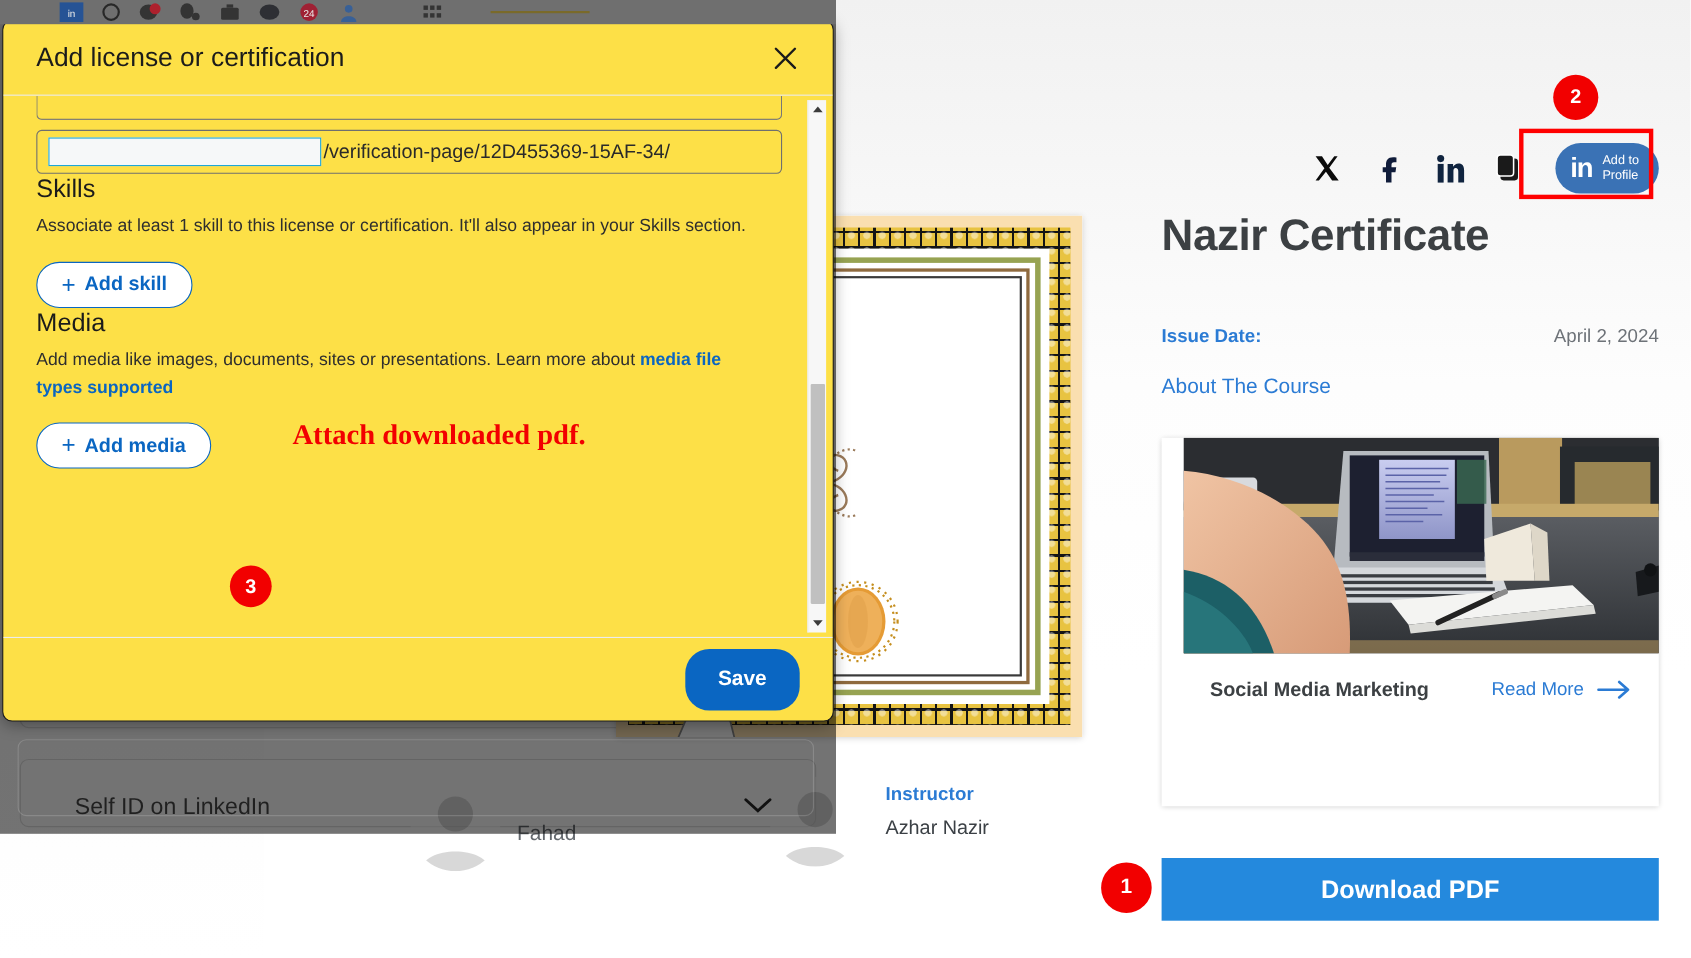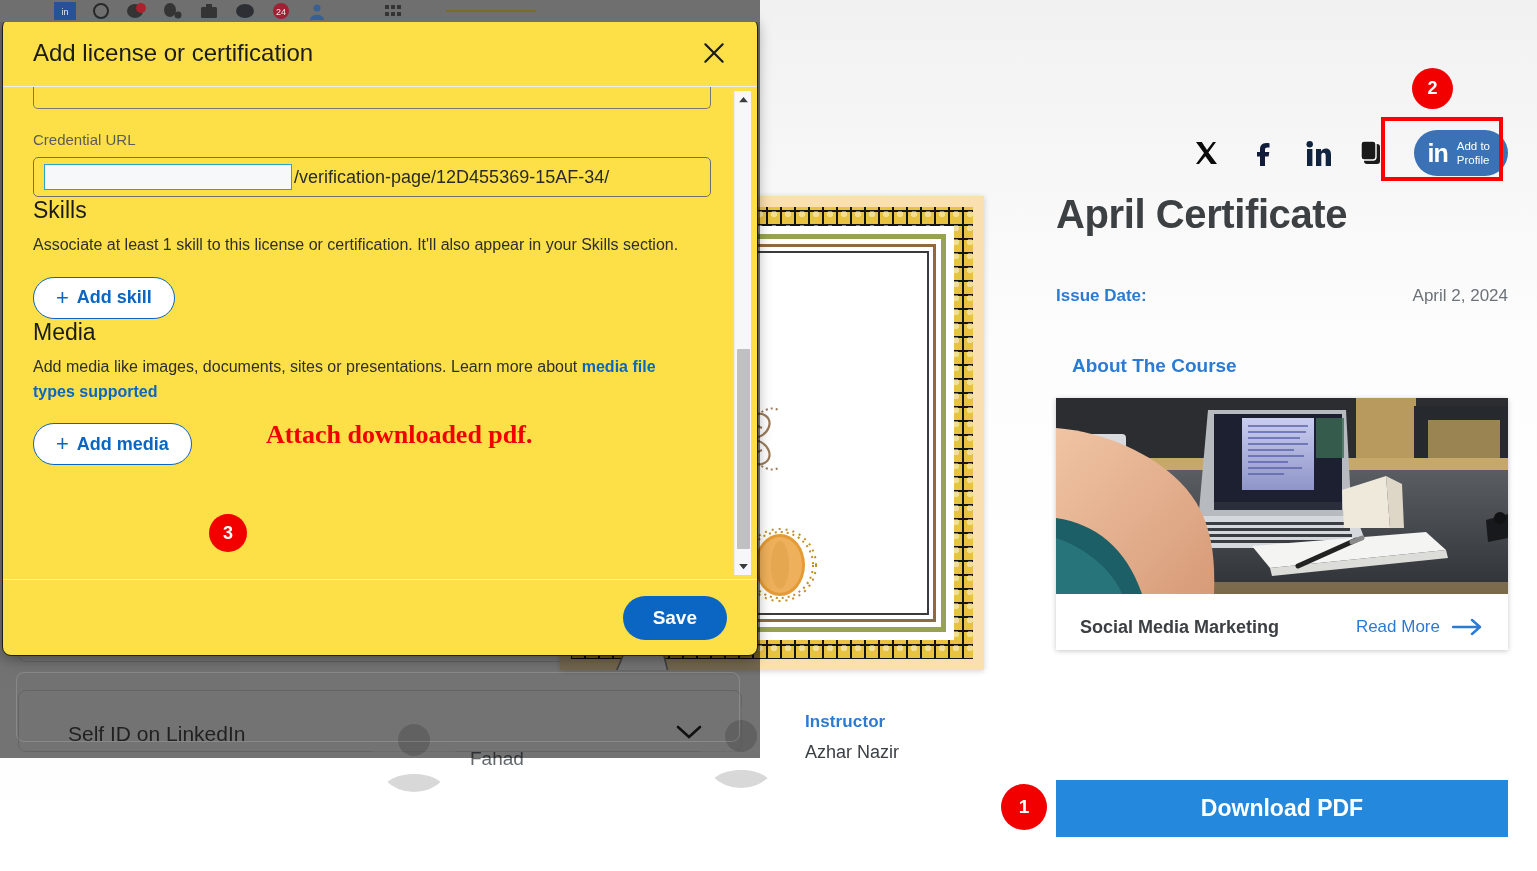--- a/index.html
+++ b/index.html
@@ -121,34 +121,34 @@
     position:absolute; left:1381px; top:117px; width:122px; height:64px;
     border:4px solid #ff0000; background:transparent; pointer-events:none;
   }
 
   .page-title {
     position:absolute; left:1056px; top:192px;
     font-size:40px; font-weight:700; color:#3c4043; letter-spacing:-.4px;
   }
 
   .issue-row {
-    position:absolute; left:1056px; top:286px; width:452px;
+    position:absolute; left:1056px; top:296px; width:452px;
     display:flex; justify-content:space-between; align-items:center;
   }
   .issue-label { font-size:17px; font-weight:700; color:#2b7bd4; }
   .issue-value { font-size:17px; color:#6d7278; }
 
   .about-head {
-    position:absolute; left:1056px; top:355px;
-    font-size:19px; font-weight:700; color:#2b7bd4;margin-left:16px;
+    position:absolute; left:1056px; top:341px;
+    font-size:19px; font-weight:400; color:#2b7bd4;
   }
 
   .course-card {
-    position:absolute; left:1056px; top:398px; width:452px; height:252px;
-    background:#fff; box-shadow:0 1px 5px rgba(0,0,0,.22);
+    position:absolute; left:1056px; top:398px; width:452px; height:335px;
+    background:#fff; box-shadow:0 1px 5px rgba(0,0,0,.22);padding-left:20px;
   }
   .course-img { width:100%; height:196px; display:block; }
   .course-foot {
     height:66px; display:flex; align-items:center; justify-content:space-between;
     padding:0 24px;
   }
   .course-name { font-size:18px; font-weight:700; color:#3c4043; }
   .read-more { display:flex; align-items:center; gap:12px; cursor:pointer; }
   .read-more-txt { font-size:17px; color:#2b7bd4; }
   .arrow-ico { width:32px; height:18px; display:block; }
@@ -250,21 +250,21 @@
     position:absolute; left:2px; width:13px; top:258px; height:200px;
     background:#c0c0c0; border-radius:1px;
   }
 
   .modal-foot {
     height:76px; flex:0 0 76px; border-top:1px solid #ececec;
     display:flex; align-items:center; justify-content:flex-end; padding-right:30px;
   }
   .save-btn {
     background:#0a66c2; color:#fff; border:none; border-radius:22px;
-    height:44px; padding:0 30px; font-size:19px; font-weight:700; cursor:pointer;
+    height:56px; padding:0 30px; font-size:19px; font-weight:700; cursor:pointer;
     font-family:"Liberation Sans", sans-serif;
   }
 </style>
 </head>
 <body>
 
 <div id="root">
 
   <div class="page-bg">
     <div class="left-panel"></div>
@@ -438,21 +438,21 @@
         <span class="read-more">
           <span class="read-more-txt">Read More</span>
           <svg class="arrow-ico" viewBox="0 0 32 18">
             <path d="M1 9 L28 9 M20 2 L28 9 L20 16" stroke="#2b7bd4" stroke-width="2.4" fill="none" stroke-linecap="round" stroke-linejoin="round"></path>
           </svg>
         </span>
       </div>
     </div>
   </div>
 
-  <div class="page-title">April Certificate</div>
+  <div class="page-title">Nazir Certificate</div>
   <div class="about-head">About The Course</div>
 
   <button class="dl-btn">Download PDF</button>
 
   <div class="redbox"></div>
 
   <div class="badge badge-1">1</div>
   <div class="badge badge-2">2</div>
 
   <div class="scrim">
@@ -472,21 +472,20 @@
           <path d="M4 4 L20 20 M20 4 L4 20" stroke="#1b1b1b" stroke-width="2" stroke-linecap="round"></path>
         </svg>
       </button>
     </div>
 
     <div class="modal-body">
       <div class="cut-field">
         
       </div>
 
-      <div class="field-label">Credential URL</div>
       <div class="url-field">
         <span class="url-redact"></span>
         <span class="url-tail">/verification-page/12D455369-15AF-34/</span>
       </div>
 
       <div class="sec-head">Skills</div>
       <div class="sec-desc">Associate at least 1 skill to this license or certification. It'll also appear in your Skills section.</div>
       <button class="pill-btn">
         <span class="pill-plus">+</span>
         <span>Add skill</span>

